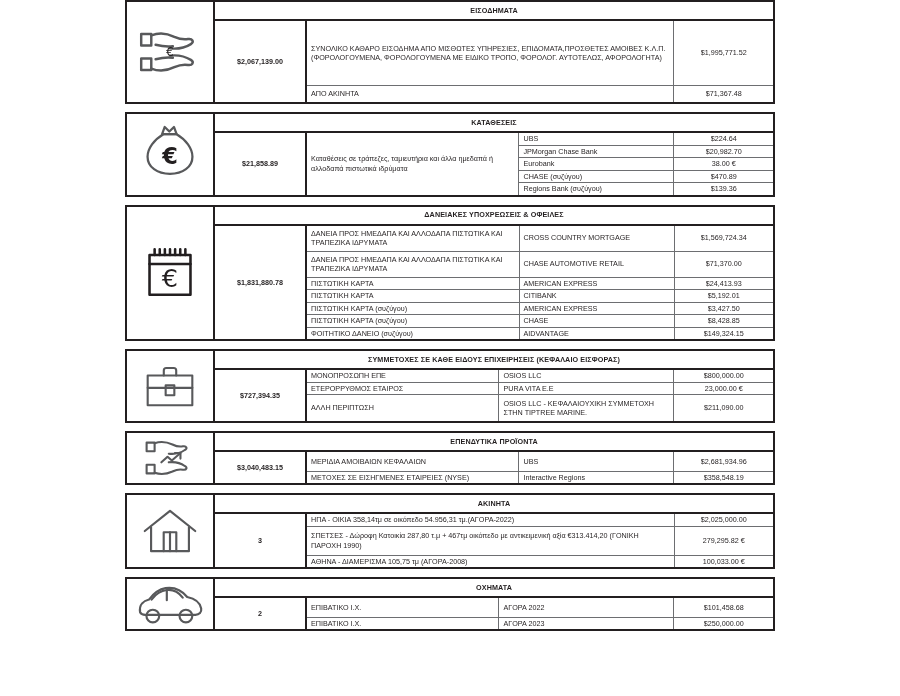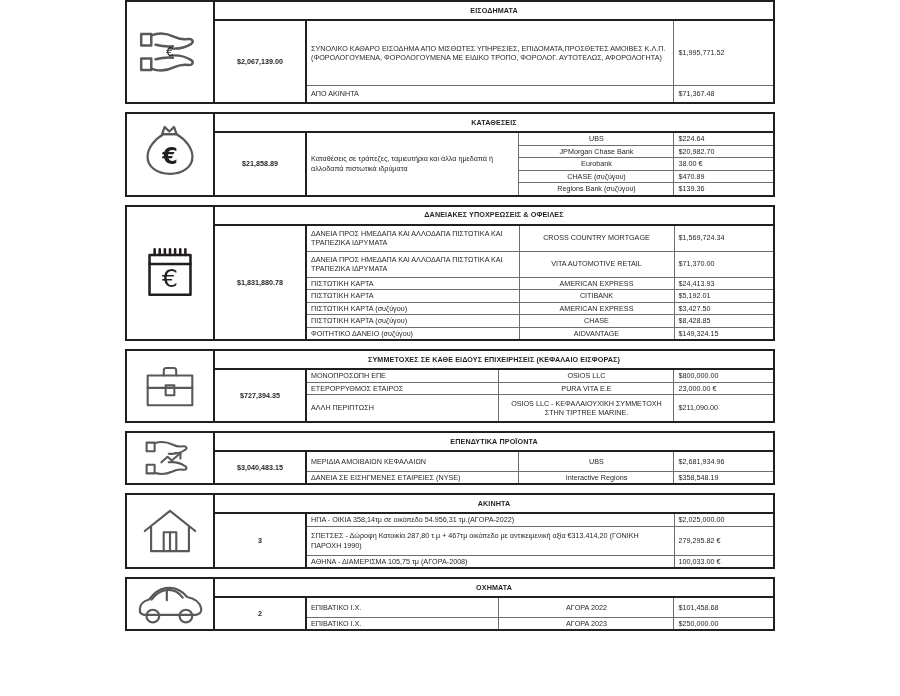--- a/index.html
+++ b/index.html
@@ -78,22 +78,22 @@
   }
   .total-cell {
     width: 92px;
     text-align: center;
     font-weight: bold;
     font-size: 9.4px;
     border-right: 2px solid #231f20 !important;
     border-radius: 8px;
   }
   .desc-cell  { }
-  .inst-cell  { text-align: center; }
-  .amt-cell   { text-align: left; padding-right: 5px; }
+  .inst-cell  { text-align: left; }
+  .amt-cell   { text-align: center; padding-right: 5px; }
 
   .icon-cell svg { display: block; margin: 0 auto; }
   .stroke { fill: none; stroke: #58595b; stroke-width: 3.4; stroke-linecap: round; stroke-linejoin: round; }
   .stroke-dark { fill: none; stroke: #231f20; stroke-width: 4; stroke-linecap: round; stroke-linejoin: round; }
   .glyph-e { font-family: "DejaVu Sans", sans-serif; fill: #231f20; }
 </style>
 </head>
 <body>
 
 <div class="sheet">
@@ -198,21 +198,21 @@
       <td class="title-cell" colspan="4">ΔΑΝΕΙΑΚΕΣ ΥΠΟΧΡΕΩΣΕΙΣ &amp; ΟΦΕΙΛΕΣ</td>
     </tr>
     <tr>
       <td class="total-cell" rowspan="7">$1,831,880.78</td>
       <td class="desc-cell" style="height:23px">ΔΑΝΕΙΑ ΠΡΟΣ ΗΜΕΔΑΠΑ ΚΑΙ ΑΛΛΟΔΑΠΑ ΠΙΣΤΩΤΙΚΑ ΚΑΙ ΤΡΑΠΕΖΙΚΑ ΙΔΡΥΜΑΤΑ</td>
       <td class="inst-cell">CROSS COUNTRY MORTGAGE</td>
       <td class="amt-cell">$1,569,724.34</td>
     </tr>
     <tr>
       <td class="desc-cell" style="height:23px">ΔΑΝΕΙΑ ΠΡΟΣ ΗΜΕΔΑΠΑ ΚΑΙ ΑΛΛΟΔΑΠΑ ΠΙΣΤΩΤΙΚΑ ΚΑΙ ΤΡΑΠΕΖΙΚΑ ΙΔΡΥΜΑΤΑ</td>
-      <td class="inst-cell">VITA AUTOMOTIVE RETAIL</td>
+      <td class="inst-cell">CHASE AUTOMOTIVE RETAIL</td>
       <td class="amt-cell">$71,370.00</td>
     </tr>
     <tr>
       <td class="desc-cell">ΠΙΣΤΩΤΙΚΗ ΚΑΡΤΑ</td>
       <td class="inst-cell">AMERICAN EXPRESS</td>
       <td class="amt-cell">$24,413.93</td>
     </tr>
     <tr>
       <td class="desc-cell">ΠΙΣΤΩΤΙΚΗ ΚΑΡΤΑ</td>
       <td class="inst-cell">CITIBANK</td>
@@ -297,21 +297,21 @@
       </td>
       <td class="title-cell" colspan="4">ΕΠΕΝΔΥΤΙΚΑ ΠΡΟΪΟΝΤΑ</td>
     </tr>
     <tr>
       <td class="total-cell" rowspan="2">$3,040,483.15</td>
       <td class="desc-cell">ΜΕΡΙΔΙΑ ΑΜΟΙΒΑΙΩΝ ΚΕΦΑΛΑΙΩΝ</td>
       <td class="inst-cell">UBS</td>
       <td class="amt-cell">$2,681,934.96</td>
     </tr>
     <tr>
-      <td class="desc-cell">ΔΑΝΕΙΑ ΣΕ ΕΙΣΗΓΜΕΝΕΣ ΕΤΑΙΡΕΙΕΣ (NYSE)</td>
+      <td class="desc-cell">ΜΕΤΟΧΕΣ ΣΕ ΕΙΣΗΓΜΕΝΕΣ ΕΤΑΙΡΕΙΕΣ (NYSE)</td>
       <td class="inst-cell">Interactive Regions</td>
       <td class="amt-cell">$358,548.19</td>
     </tr>
   </tbody>
     </table>
 
   <table class="block">
     <colgroup>
         <col style="width:88px">
         <col style="width:92px">

